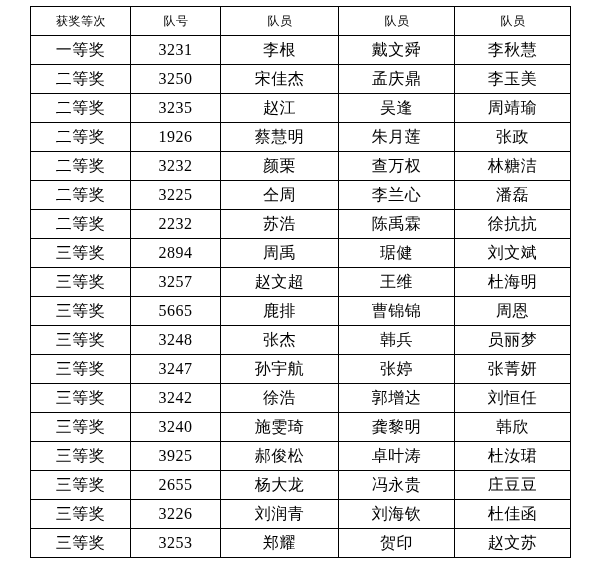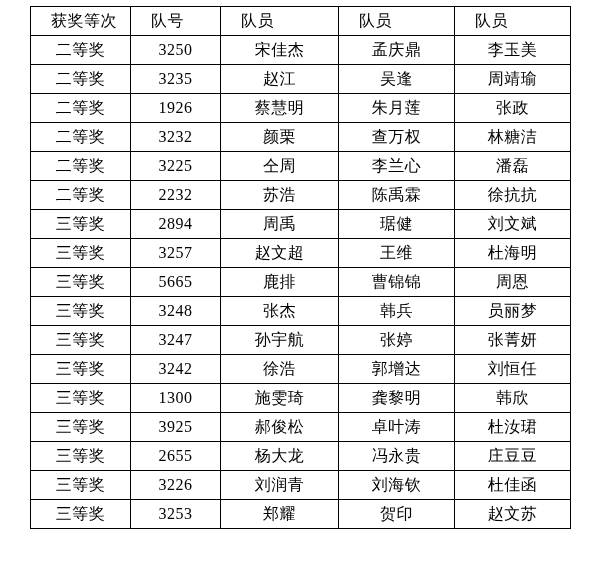--- a/index.html
+++ b/index.html
@@ -31,23 +31,23 @@
     text-align: center;
     vertical-align: middle;
     font-size: 16px;
     font-weight: normal;
     color: #000000;
     white-space: nowrap;
     overflow: hidden;
     letter-spacing: 0.5px;
   }
   table.award-table thead td {
-    text-align: left;
-    padding-left: 20px;
-    font-size: 16px;
+    text-align: center;
+    padding-left: 3px;
+    font-size: 12px;
   }
   col.c-rank  { width: 100px; }
   col.c-team  { width: 90px; }
   col.c-m1    { width: 118px; }
   col.c-m2    { width: 116px; }
   col.c-m3    { width: 116px; }
   .num-cell { font-family: "Liberation Serif", serif; font-size: 17px; }
 </style>
 </head>
 <body>
@@ -65,20 +65,27 @@
       <tr>
         <td>获奖等次</td>
         <td>队号</td>
         <td>队员</td>
         <td>队员</td>
         <td>队员</td>
       </tr>
     </thead>
     <tbody id="table-body">
         <tr>
+          <td>一等奖</td>
+          <td class="num-cell">3231</td>
+          <td>李根</td>
+          <td>戴文舜</td>
+          <td>李秋慧</td>
+        </tr>
+        <tr>
           <td>二等奖</td>
           <td class="num-cell">3250</td>
           <td>宋佳杰</td>
           <td>孟庆鼎</td>
           <td>李玉美</td>
         </tr>
         <tr>
           <td>二等奖</td>
           <td class="num-cell">3235</td>
           <td>赵江</td>
@@ -150,21 +157,21 @@
         </tr>
         <tr>
           <td>三等奖</td>
           <td class="num-cell">3242</td>
           <td>徐浩</td>
           <td>郭增达</td>
           <td>刘恒任</td>
         </tr>
         <tr>
           <td>三等奖</td>
-          <td class="num-cell">1300</td>
+          <td class="num-cell">3240</td>
           <td>施雯琦</td>
           <td>龚黎明</td>
           <td>韩欣</td>
         </tr>
         <tr>
           <td>三等奖</td>
           <td class="num-cell">3925</td>
           <td>郝俊松</td>
           <td>卓叶涛</td>
           <td>杜汝珺</td>

